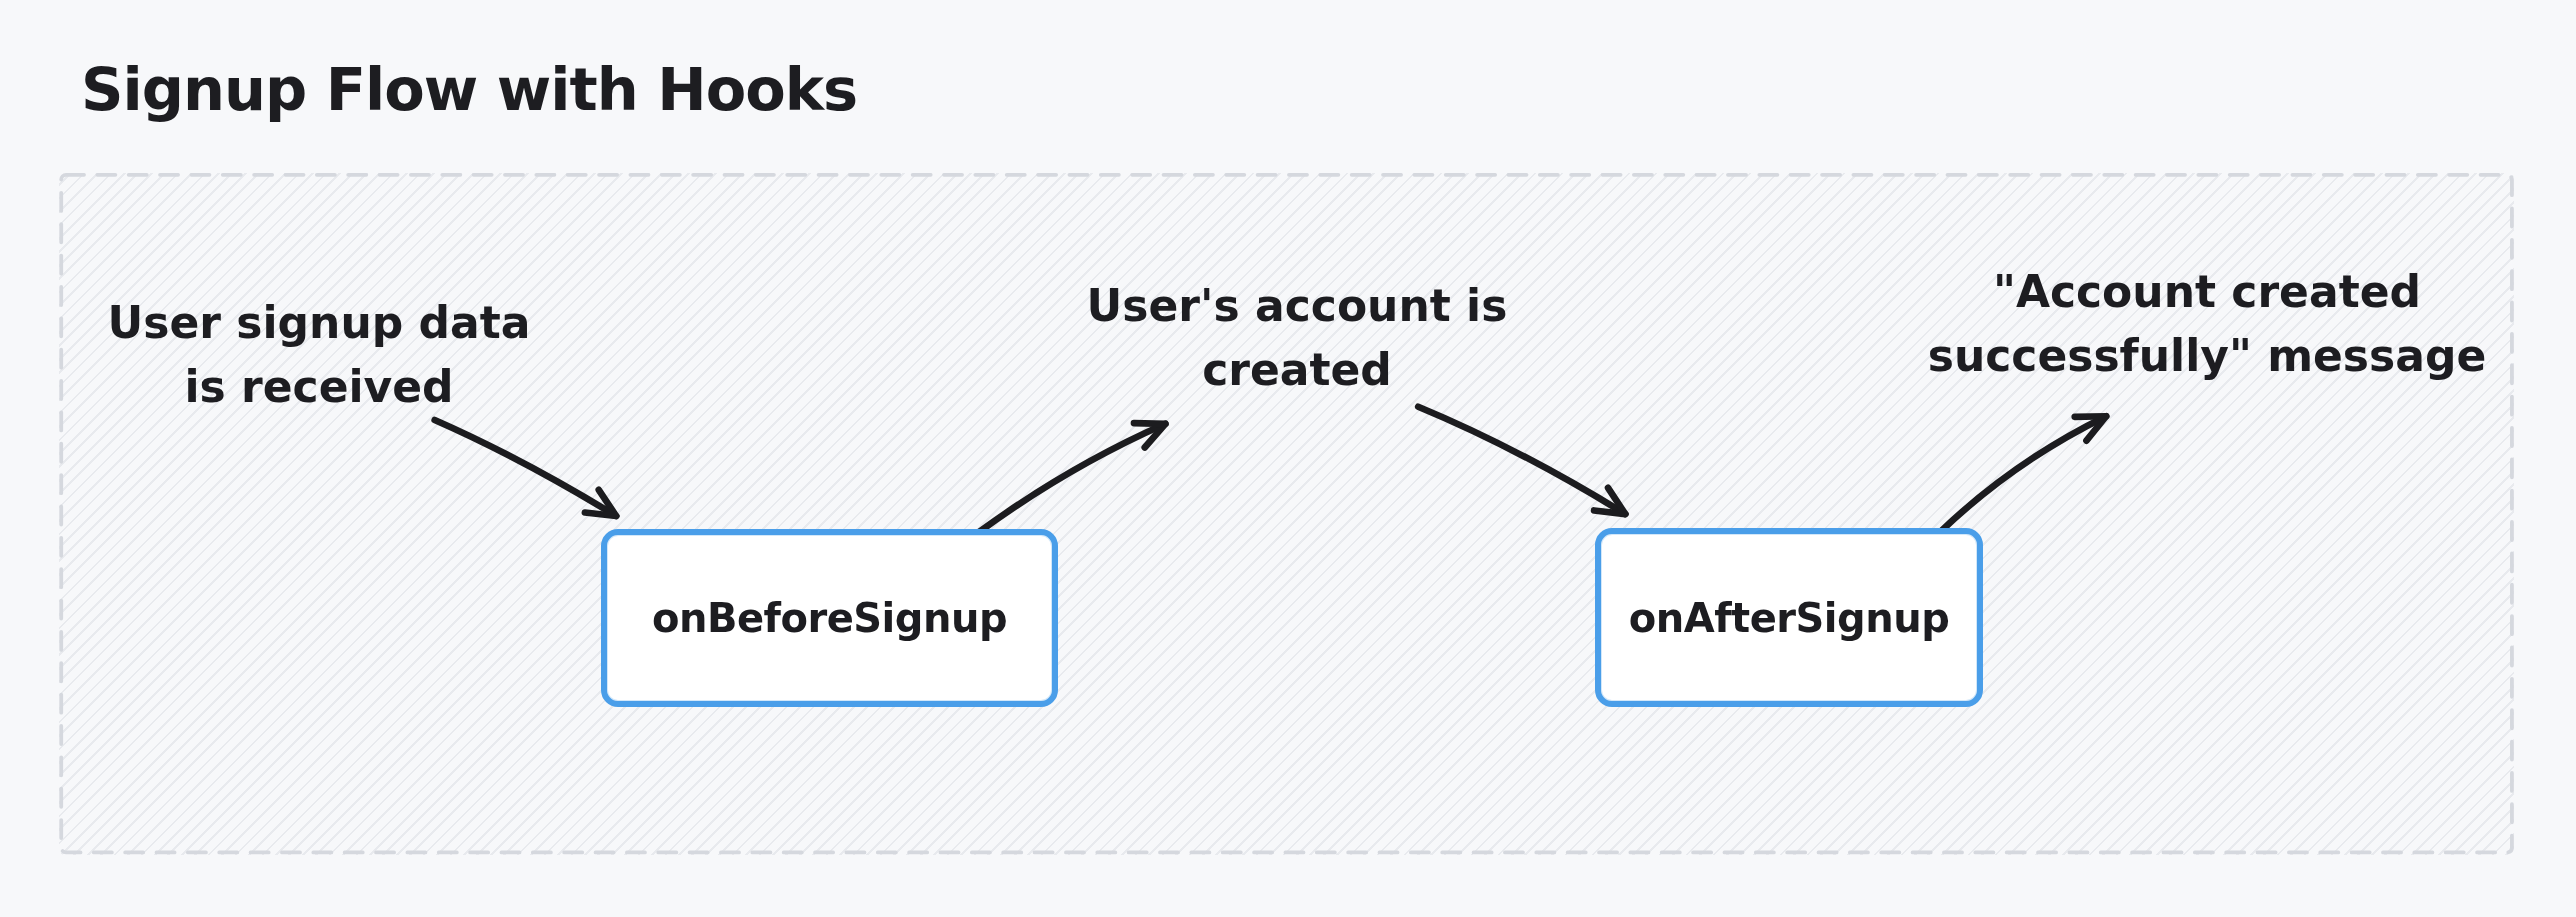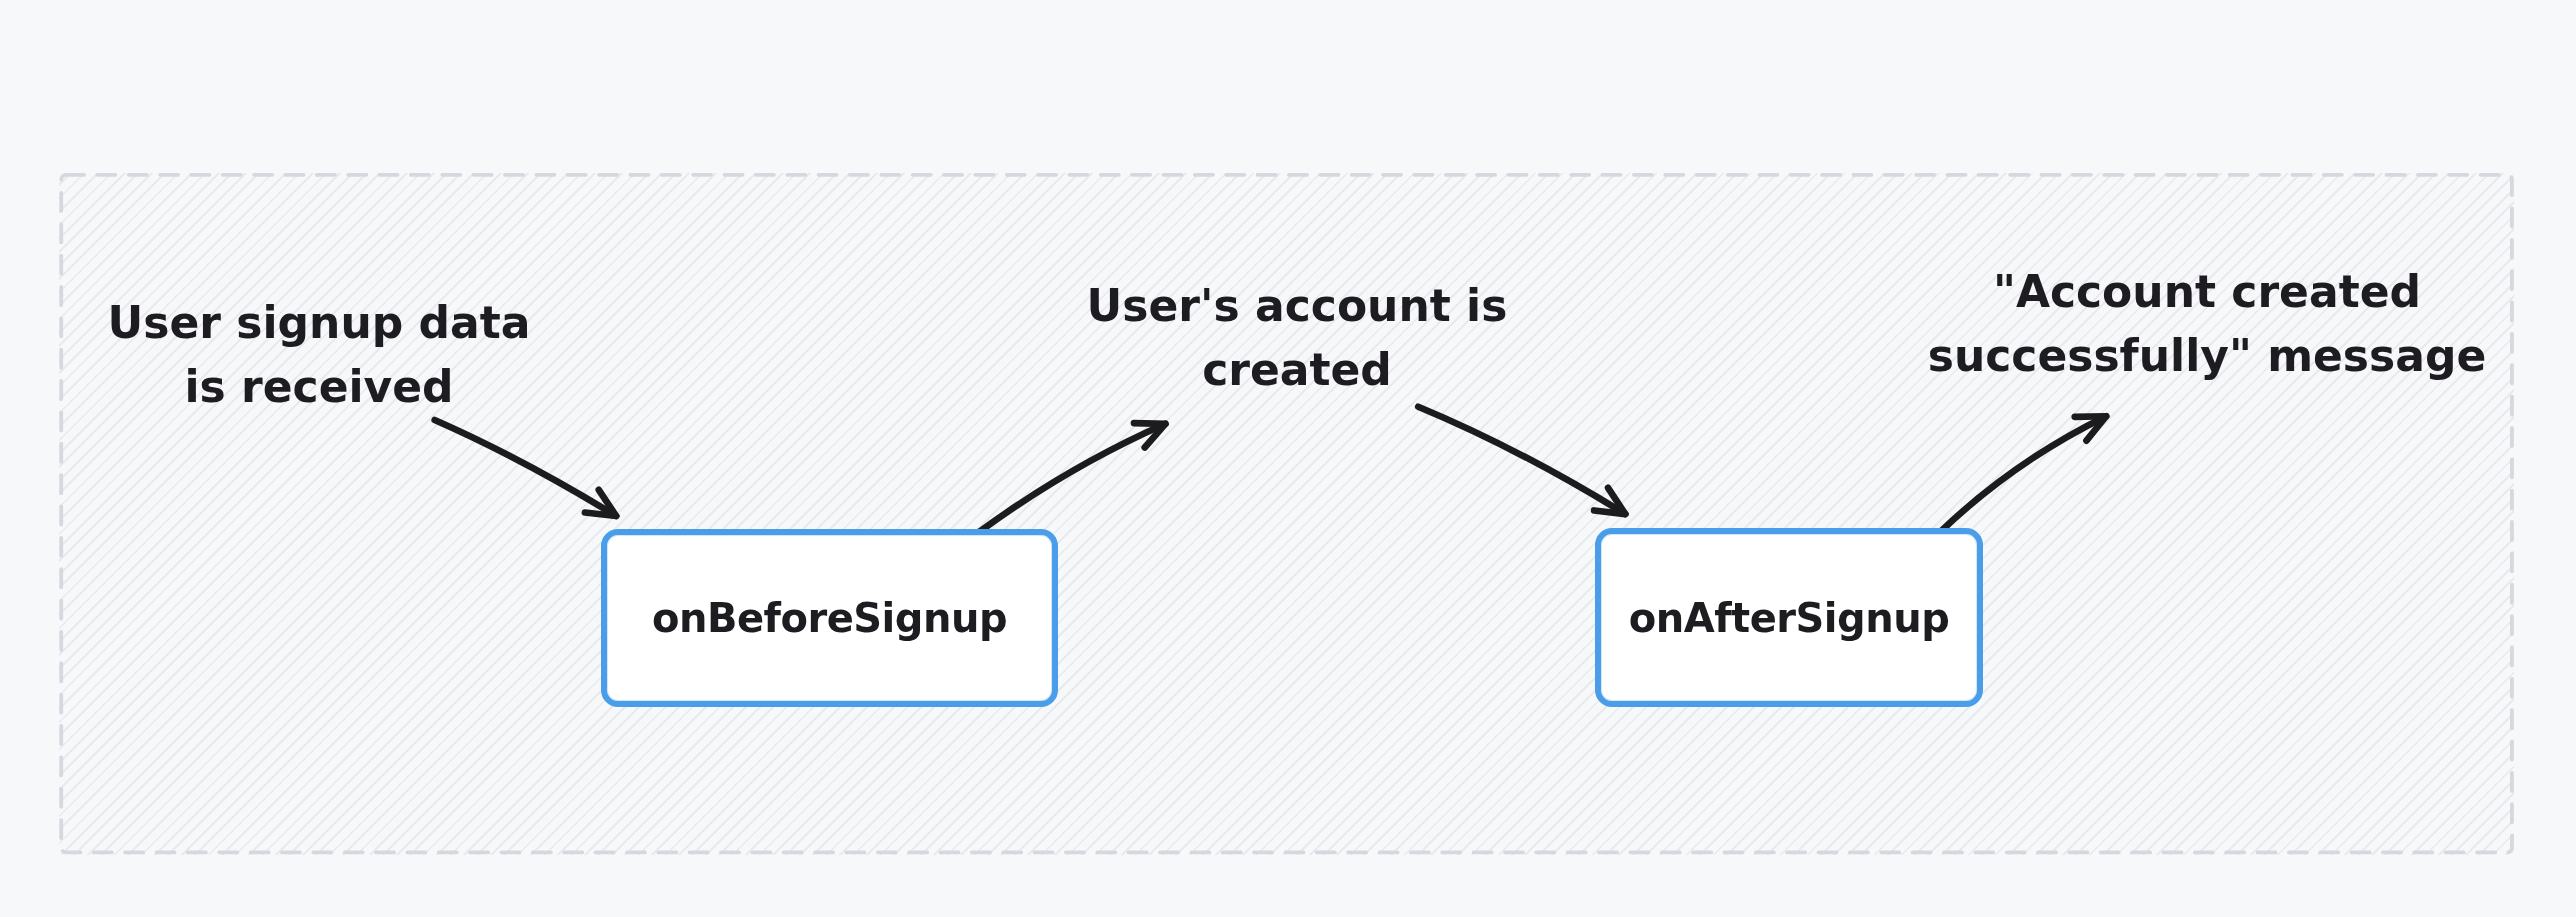--- a/index.html
+++ b/index.html
@@ -64,20 +64,21 @@
   .node-label{
     font-size:40px;font-weight:700;color:var(--text);
     letter-spacing:-0.5px;white-space:nowrap;
   }
 </style>
 </head>
 <body>
 
 <div class="stage">
 
+  <div class="diagram-title">Signup Flow with Hooks</div>
 
   <div class="flow-container"></div>
 
   <svg class="overlay" viewBox="0 0 2710 965" xmlns="http://www.w3.org/2000/svg">
     <defs>
       <marker id="ah" markerUnits="userSpaceOnUse" markerWidth="80" markerHeight="80" refX="0" refY="0" orient="auto" overflow="visible">
         <path d="M-30,-14 L0,0 L-30,14" fill="none" stroke="#1c1c1f" stroke-width="7" stroke-linecap="round" stroke-linejoin="round"></path>
       </marker>
     </defs>
 

